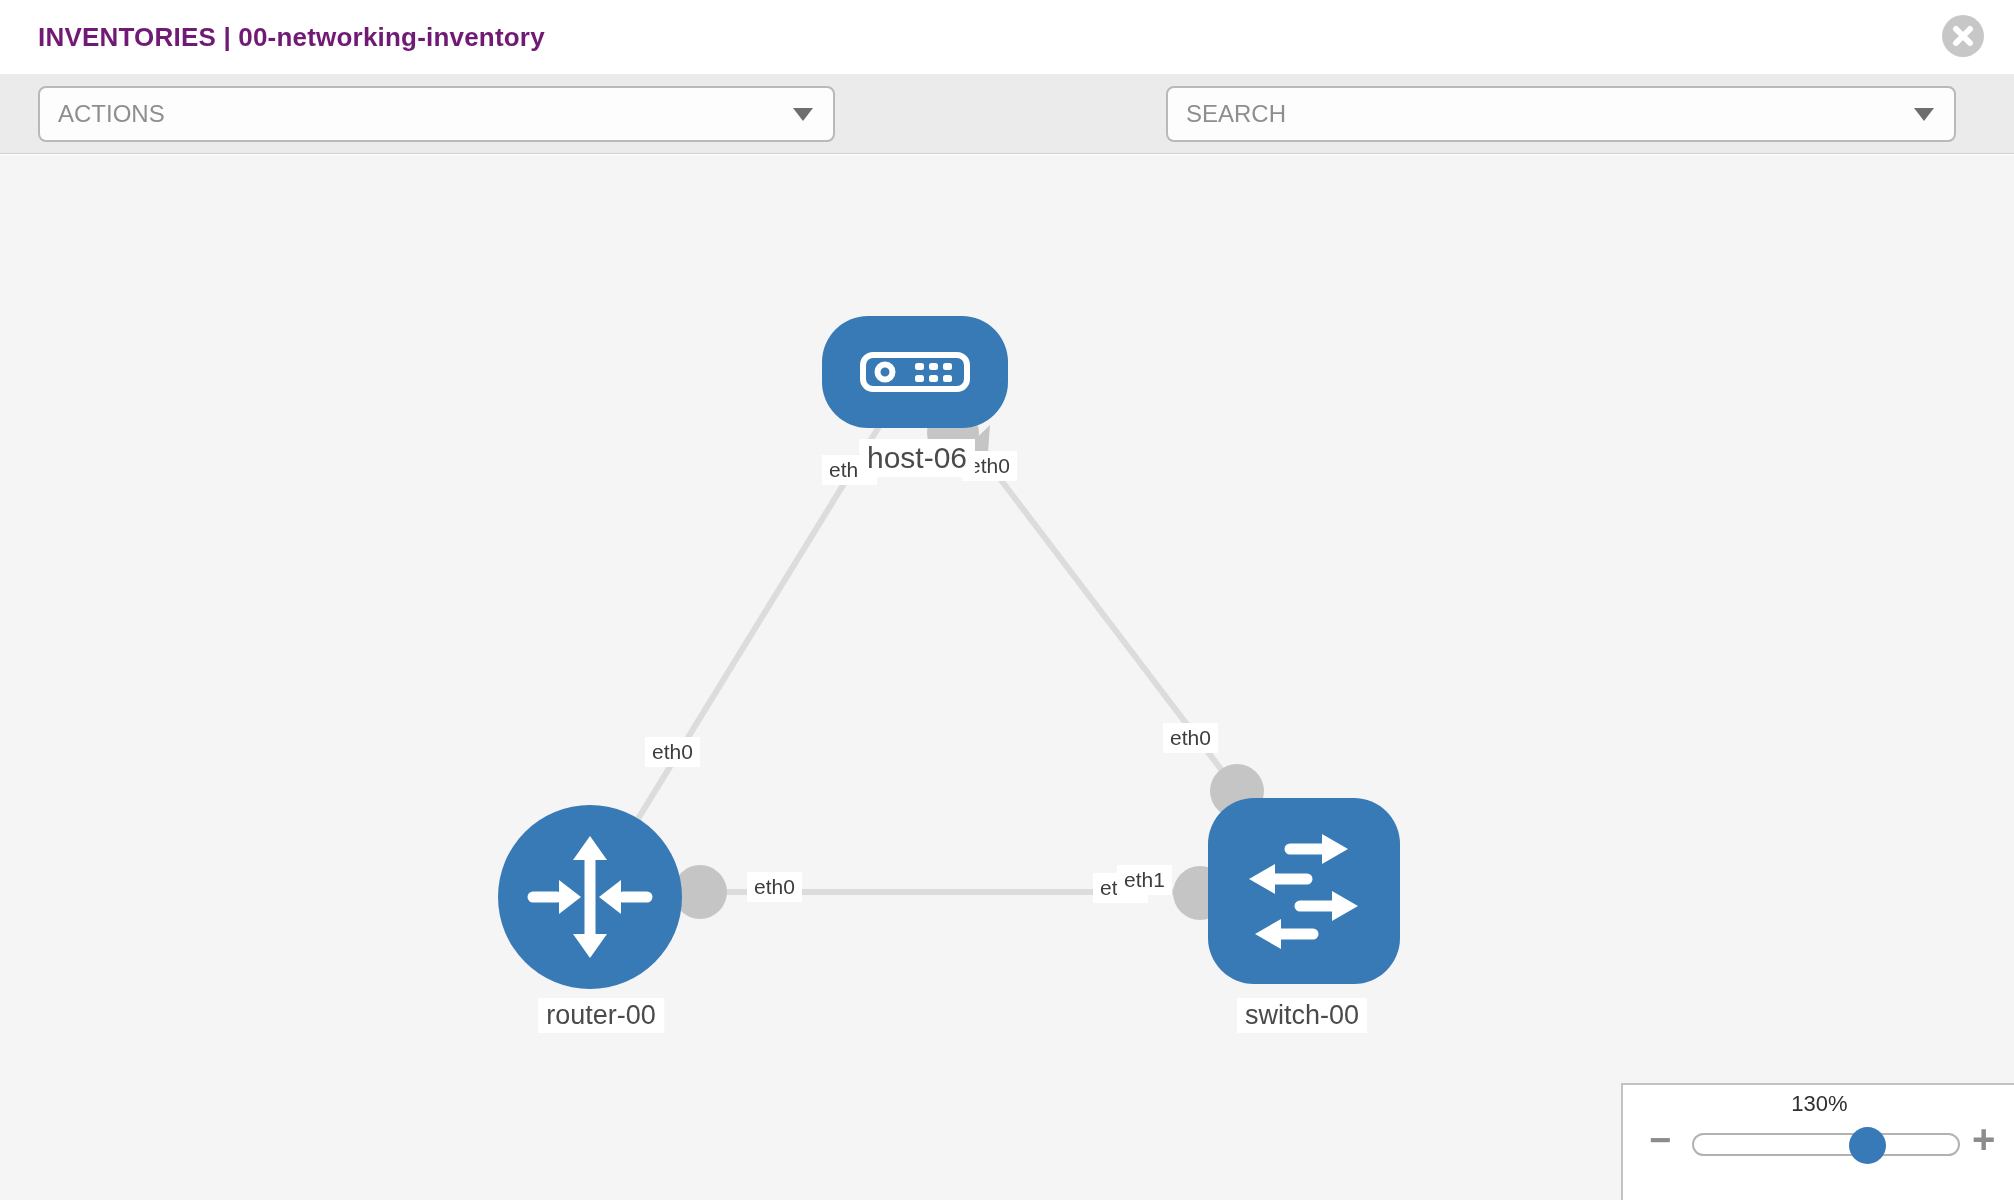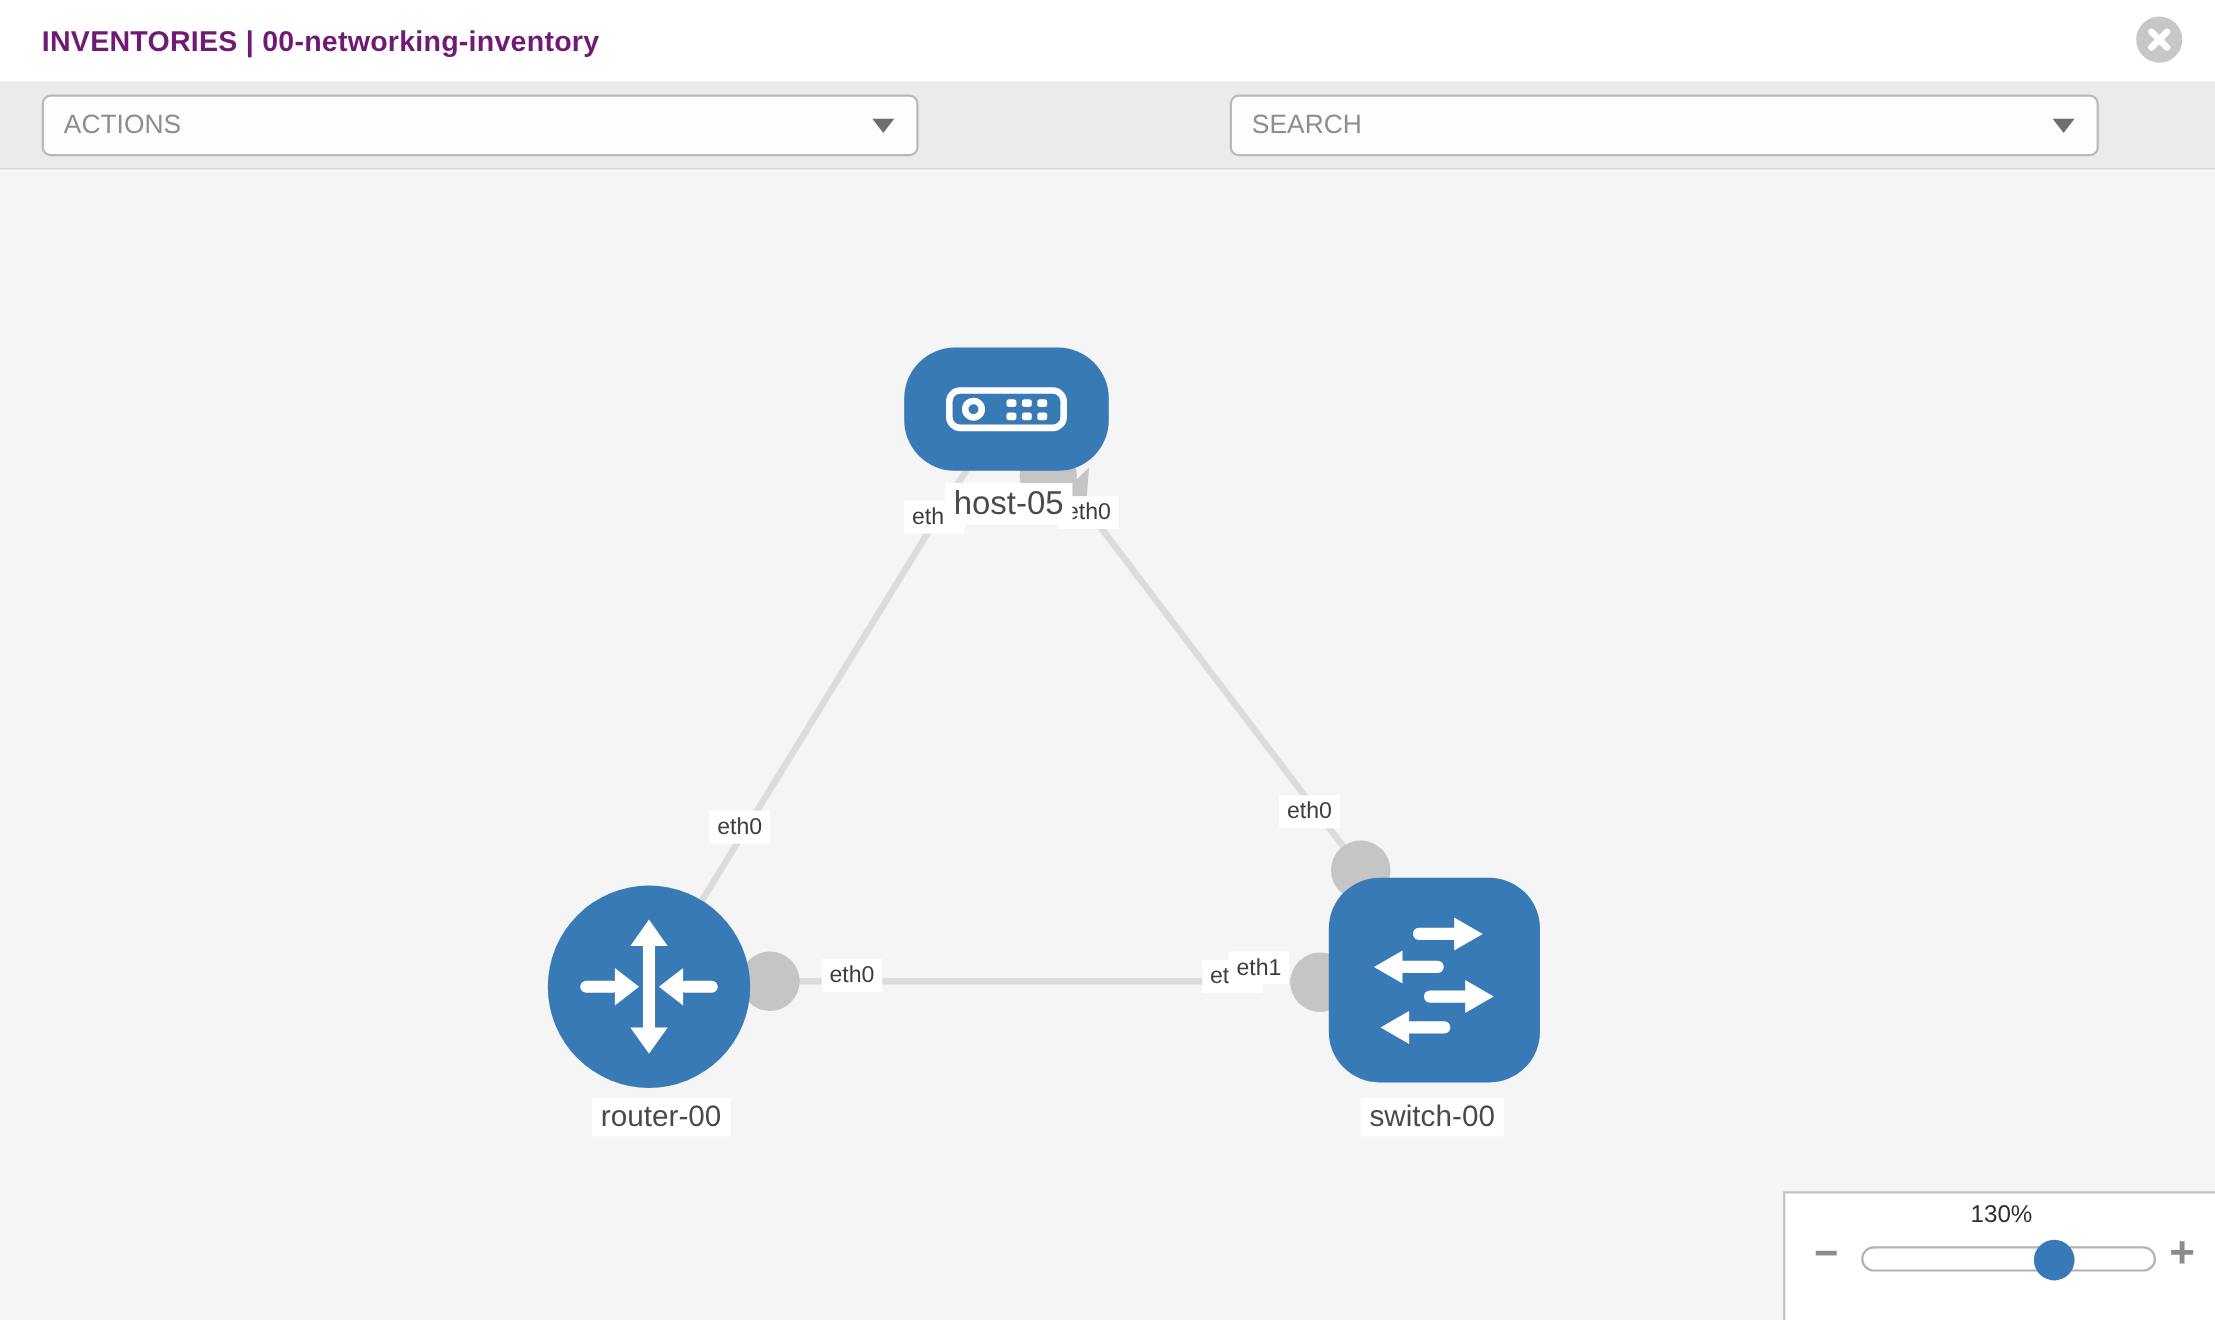--- a/index.html
+++ b/index.html
@@ -16,21 +16,21 @@
                justify-content:center; cursor:pointer; }
 
   
   .toolbar { position:absolute; left:0; top:74px; width:2014px; height:80px;
              background:#ebebeb; border-bottom:1px solid #cfcfcf; }
   .select-box { position:absolute; top:12px; height:56px; background:#fdfdfd;
                 border:2px solid #b9b9b9; border-radius:8px; display:flex;
                 align-items:center; justify-content:space-between;
                 padding:0 20px 0 18px; font-size:24px; color:#8e8e8e; cursor:pointer; }
   .select-actions { left:38px;  width:797px; }
-  .select-search  { left:1118px; width:790px;gap:48px; }
+  .select-search  { left:1166px; width:790px;gap:48px; }
   .caret { width:0; height:0; border-left:10px solid transparent;
            border-right:10px solid transparent; border-top:13px solid #6e6e6e; }
   .tool-icon { position:absolute; top:97px; width:44px; height:44px; cursor:pointer; }
   .tool-wrench { left:1048px; }
   .tool-key    { left:1116px; }
 
   
   .canvas { position:absolute; left:0; top:155px; width:2014px; height:1045px;
             background:#f5f5f6; overflow:hidden; }
   .net-svg { position:absolute; left:0; top:0; }
@@ -151,21 +151,21 @@
         <polygon points="119,23 93,8 93,38" fill="#ffffff"></polygon>
         <line x1="78" y1="53" x2="43" y2="53" stroke="#ffffff" stroke-width="11" stroke-linecap="round"></line>
         <polygon points="20,53 46,38 46,68" fill="#ffffff"></polygon>
         <line x1="71" y1="80" x2="106" y2="80" stroke="#ffffff" stroke-width="11" stroke-linecap="round"></line>
         <polygon points="129,80 103,65 103,95" fill="#ffffff"></polygon>
         <line x1="84" y1="108" x2="49" y2="108" stroke="#ffffff" stroke-width="11" stroke-linecap="round"></line>
         <polygon points="26,108 52,93 52,123" fill="#ffffff"></polygon>
       </svg>
     </div>
 
-    <div class="lbl node-name name-host">host-05</div>
+    <div class="lbl node-name name-host">host-06</div>
     <div class="lbl node-name name-router">router-00</div>
     <div class="lbl node-name name-switch">switch-00</div>
 
     <div class="lbl iface if-l1-router">eth0</div>
     <div class="lbl iface if-l1-host">eth0</div>
     <div class="lbl iface if-l2-switch">eth0</div>
     <div class="lbl iface if-l2-host">eth0</div>
     <div class="lbl iface if-l3-router">eth0</div>
     <div class="lbl iface if-l3-hidden">eth0</div>
     <div class="lbl iface if-l3-switch">eth1</div>

